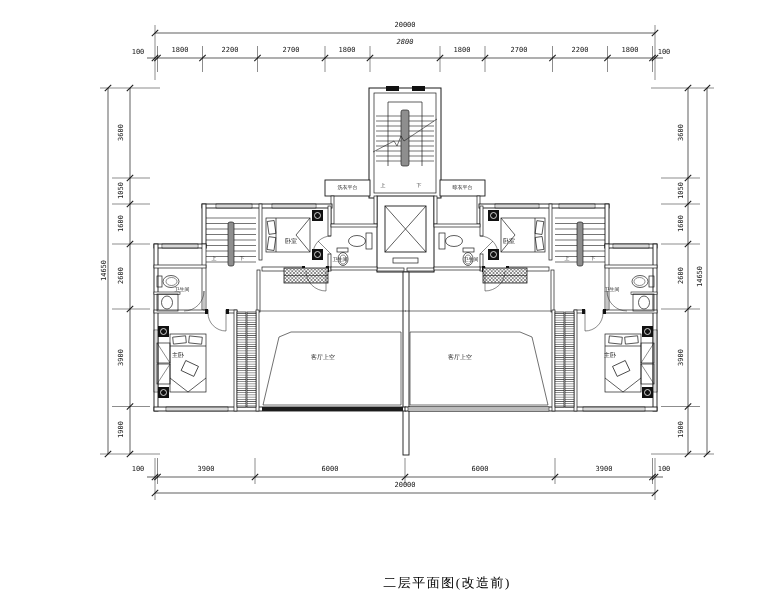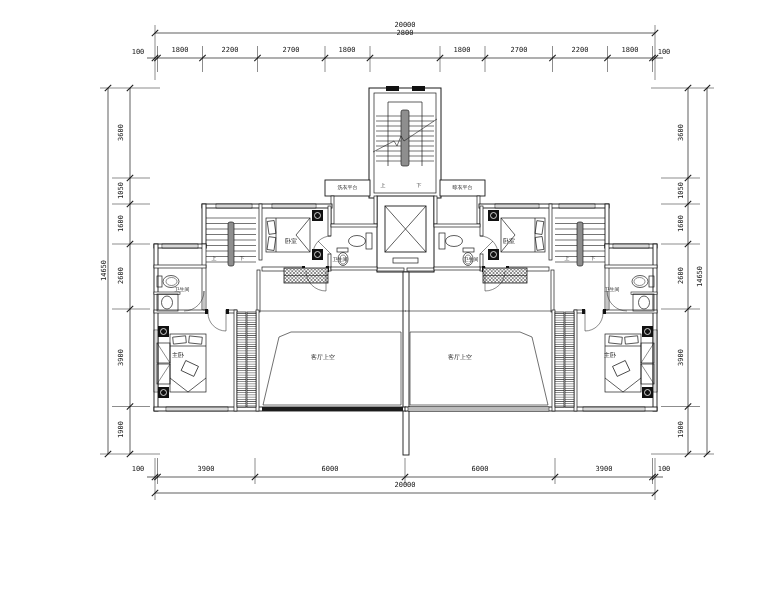--- a/index.html
+++ b/index.html
@@ -346,21 +346,21 @@
     <path d="M505,271 A20,20 0 0 1 485,291" stroke-width="0.5"></path>
     <path d="M485,271 L485,291" stroke-width="0.5"></path>
   </g>
 </svg>
 
 <span class="lbl dim" style="left:128px;top:48px;width:20px;">100</span>
 <span class="lbl dim" style="left:160px;top:46px;width:40px;">1800</span>
 <span class="lbl dim" style="left:210px;top:46px;width:40px;">2200</span>
 <span class="lbl dim" style="left:271px;top:46px;width:40px;">2700</span>
 <span class="lbl dim" style="left:327px;top:46px;width:40px;">1800</span>
-<span class="lbl dim" style="left:385px;top:29px;width:40px;">2800</span>
+<span class="lbl dim" style="left:385px;top:38px;width:40px;font-style:italic;">2800</span>
 <span class="lbl dim" style="left:442px;top:46px;width:40px;">1800</span>
 <span class="lbl dim" style="left:499px;top:46px;width:40px;">2700</span>
 <span class="lbl dim" style="left:560px;top:46px;width:40px;">2200</span>
 <span class="lbl dim" style="left:610px;top:46px;width:40px;">1800</span>
 <span class="lbl dim" style="left:654px;top:48px;width:20px;">100</span>
 <span class="lbl dim" style="left:385px;top:21px;width:40px;">20000</span>
 
 <span class="lbl dim" style="left:128px;top:465px;width:20px;">100</span>
 <span class="lbl dim" style="left:186px;top:465px;width:40px;">3900</span>
 <span class="lbl dim" style="left:310px;top:465px;width:40px;">6000</span>
@@ -398,14 +398,15 @@
 <span class="lbl room" style="left:295px;top:354px;width:56px;">客厅上空</span>
 <span class="lbl room" style="left:432px;top:354px;width:56px;">客厅上空</span>
 
 <span class="lbl tiny" style="left:378px;top:183px;width:10px;">上</span>
 <span class="lbl tiny" style="left:414px;top:183px;width:10px;">下</span>
 <span class="lbl tiny" style="left:209px;top:256px;width:10px;">上</span>
 <span class="lbl tiny" style="left:237px;top:256px;width:10px;">下</span>
 <span class="lbl tiny" style="left:562px;top:256px;width:10px;">上</span>
 <span class="lbl tiny" style="left:588px;top:256px;width:10px;">下</span>
 
+<span class="lbl title" style="left:357px;top:576px;width:180px;">二层平面图(改造前)</span>
 
 </div>
 
 </body></html>

